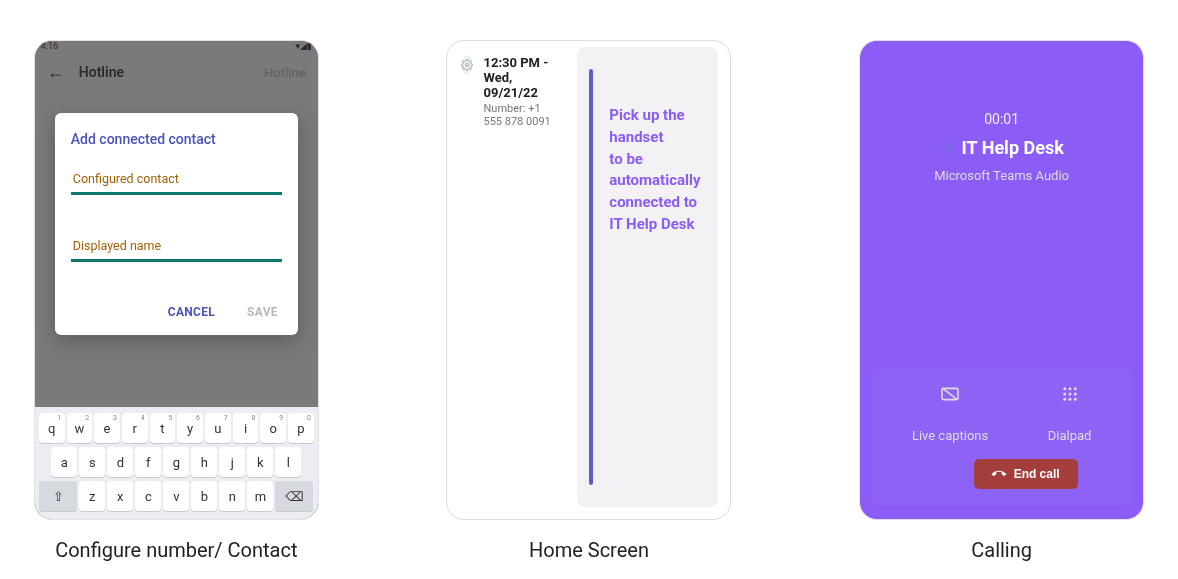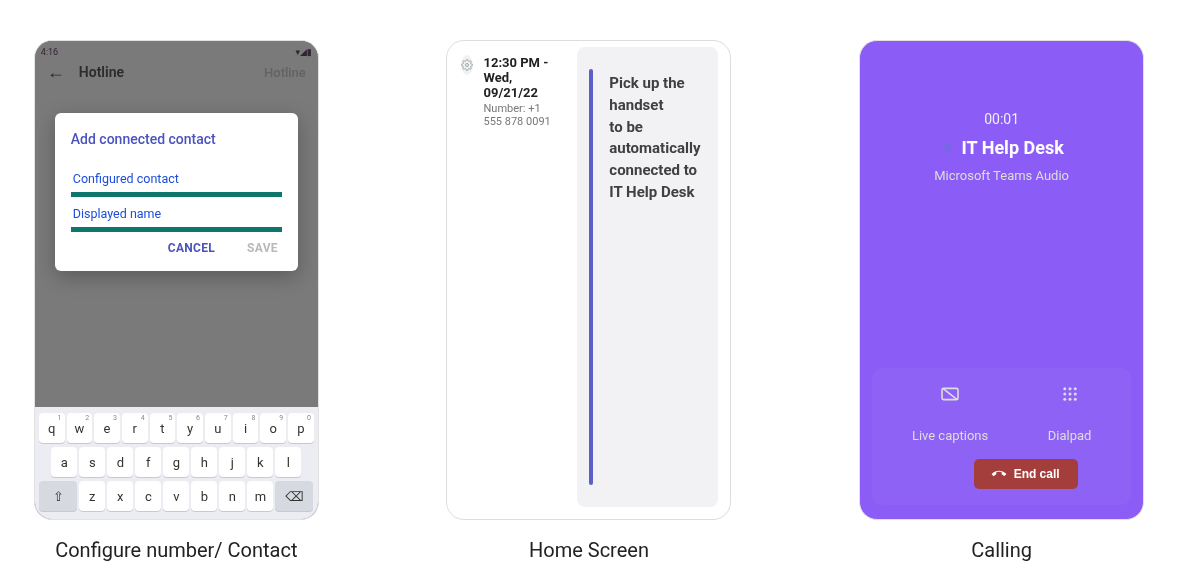--- a/index.html
+++ b/index.html
@@ -27,33 +27,33 @@
   .phone {
     width: 285px;
     height: 480px;
     border-radius: 18px;
     overflow: hidden;
     position: relative;
     border: 1px solid #e2e2e2;
   }
   
   .s1 { background: #7a7a7a; display: flex; flex-direction: column; }
-  .s1-status { height: 14px; background: #7a7a7a; display:flex; justify-content:space-between; padding:6px 6px; font-size:9px; color:#323;}
+  .s1-status { height: 14px; background: #7a7a7a; display:flex; justify-content:space-between; padding:0 6px; font-size:9px; color:#323;}
   .s1-header {
     height: 34px; display:flex; align-items:center; padding:0 12px; color:#2b2b2b; font-size:14px; font-weight:600;
   }
   .s1-header .back-arrow { margin-right:14px; font-size:18px; }
   .s1-header .cont { margin-left:auto; font-weight:500; color:#4b4b4b; opacity:.5; font-size:13px;}
   .s1-dialog {
     background:#fff; margin:24px 20px 0 20px; border-radius:6px; padding:18px 16px 8px 16px;
     box-shadow:0 6px 20px rgba(0,0,0,.25);
     flex:0 0 auto;
   }
   .s1-dialog .dlg-title { color:#4b53bc; font-size:14px; font-weight:500; margin-bottom:18px;}
-  .s1-dialog .field { font-size:12.5px; color:#1d4ed8; padding:6px 0 6px 2px; border-bottom:5px solid #0f766e; margin-bottom:3px; position:relative;}
+  .s1-dialog .field { font-size:12.5px; color:#a16207; padding:6px 0 6px 2px; border-bottom:3px solid #0f766e; margin-bottom:37px; position:relative;}
   .s1-dialog .field:first-of-type::before { content:""; position:absolute; left:0; top:5px; bottom:5px; width:1px; background:#444;}
   .dlg-actions { display:flex; justify-content:flex-end; gap:32px; padding:6px 4px 8px 0;}
   .dlg-actions span { font-size:12px; font-weight:700; letter-spacing:.3px;}
   .dlg-cancel { color:#4b53bc; }
   .dlg-save { color:#b9b9b9; }
   .s1-gap { flex:1; }
   .s1-kbd { background:#ebedf2; padding:6px 4px 4px 4px;}
   .kbd-row { display:flex; justify-content:center; gap:2px; margin-bottom:4px;}
   .key { background:#fff; border-radius:4px; height:30px; flex:1; max-width:26px; display:flex; align-items:center; justify-content:center; font-size:13px; color:#333; position:relative; box-shadow:0 1px 0 rgba(0,0,0,.15);}
   .key sup { position:absolute; top:1px; right:3px; font-size:7px; color:#888;}
@@ -63,21 +63,21 @@
   .key.bksp { background:#d6d9e0; }
   
   .s2 { background:#fff; display:flex; flex-direction:row; border:1px solid #ddd;}
   .s2-top { padding:14px 14px 10px 14px; display:flex; align-items:flex-start; gap:10px;}
   .s2-gear { width:20px; height:20px; border-radius:50%; background:#f1f1f4; display:flex; align-items:center; justify-content:center; color:#9aa; font-size:11px;}
   .s2-info .dt { font-size:13px; font-weight:700; color:#222;}
   .s2-info .num { font-size:11px; color:#777; margin-top:2px;}
   .s2-mid { flex:1;}
   .s2-card { margin:6px 12px 12px 12px; background:#f2f2f5; border-radius:8px; padding:26px 18px 26px 22px; position:relative;}
   .s2-card::before { content:""; position:absolute; left:12px; top:22px; bottom:22px; width:4px; background:#5b5fc7; border-radius:2px;}
-  .s2-card .msg { margin-left:10px; font-size:15px; font-weight:700; color:#404040; line-height:1.45;}
+  .s2-card .msg { margin-left:10px; font-size:15px; font-weight:700; color:#8b5cf6; line-height:1.45;margin-top:32px;}
   
   .s3 { background:#8b5cf6; display:flex; flex-direction:column; color:#fff; }
   .s3-top { flex:1; display:flex; flex-direction:column; align-items:center; justify-content:flex-start; padding-top:70px;}
   .s3-timer { font-size:14px; color:#eee; margin-bottom:10px;}
   .s3-name-row { display:flex; align-items:center; gap:8px; font-size:18px; font-weight:700;}
   .s3-mic { color:#6b70d6; font-size:15px;}
   .s3-audio { margin-top:10px; font-size:13px; color:#ddd;}
   .s3-panel { background:rgba(255,255,255,.04); margin:0 12px 14px 12px; border-radius:10px; padding:16px 10px 16px 10px;}
   .s3-btns { display:flex; justify-content:space-around; margin-bottom:16px;}
   .s3-btn { display:flex; flex-direction:column; align-items:center; gap:24px; font-size:13px; color:#ddd;}

